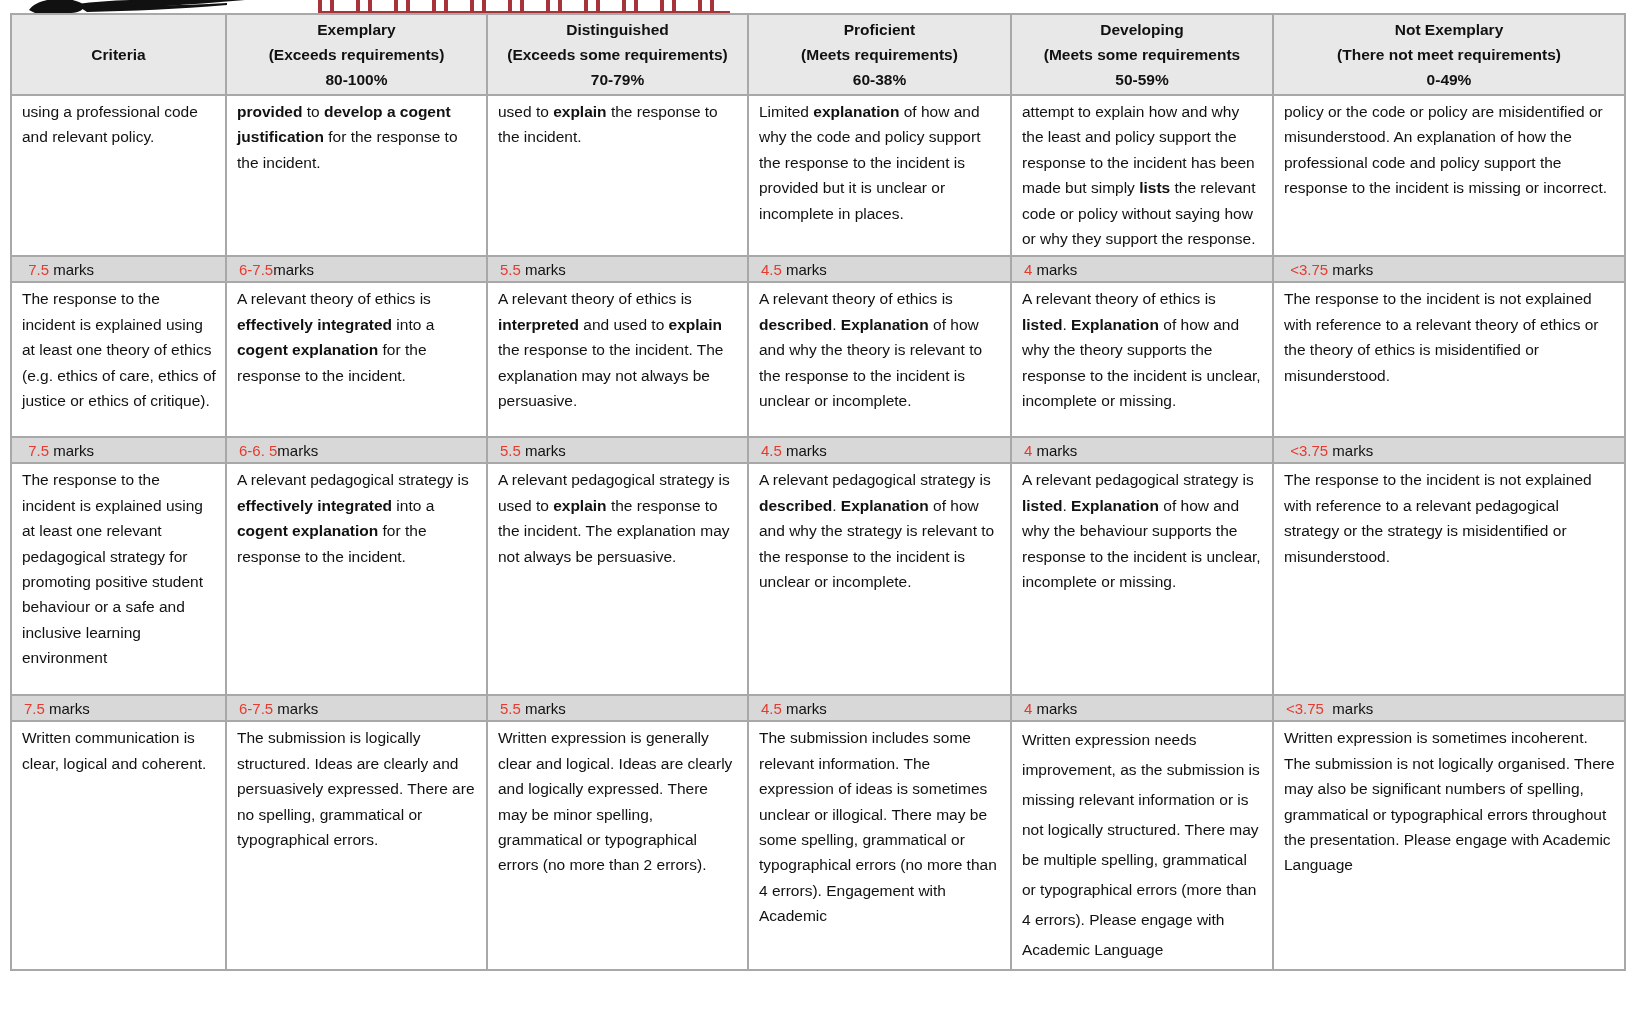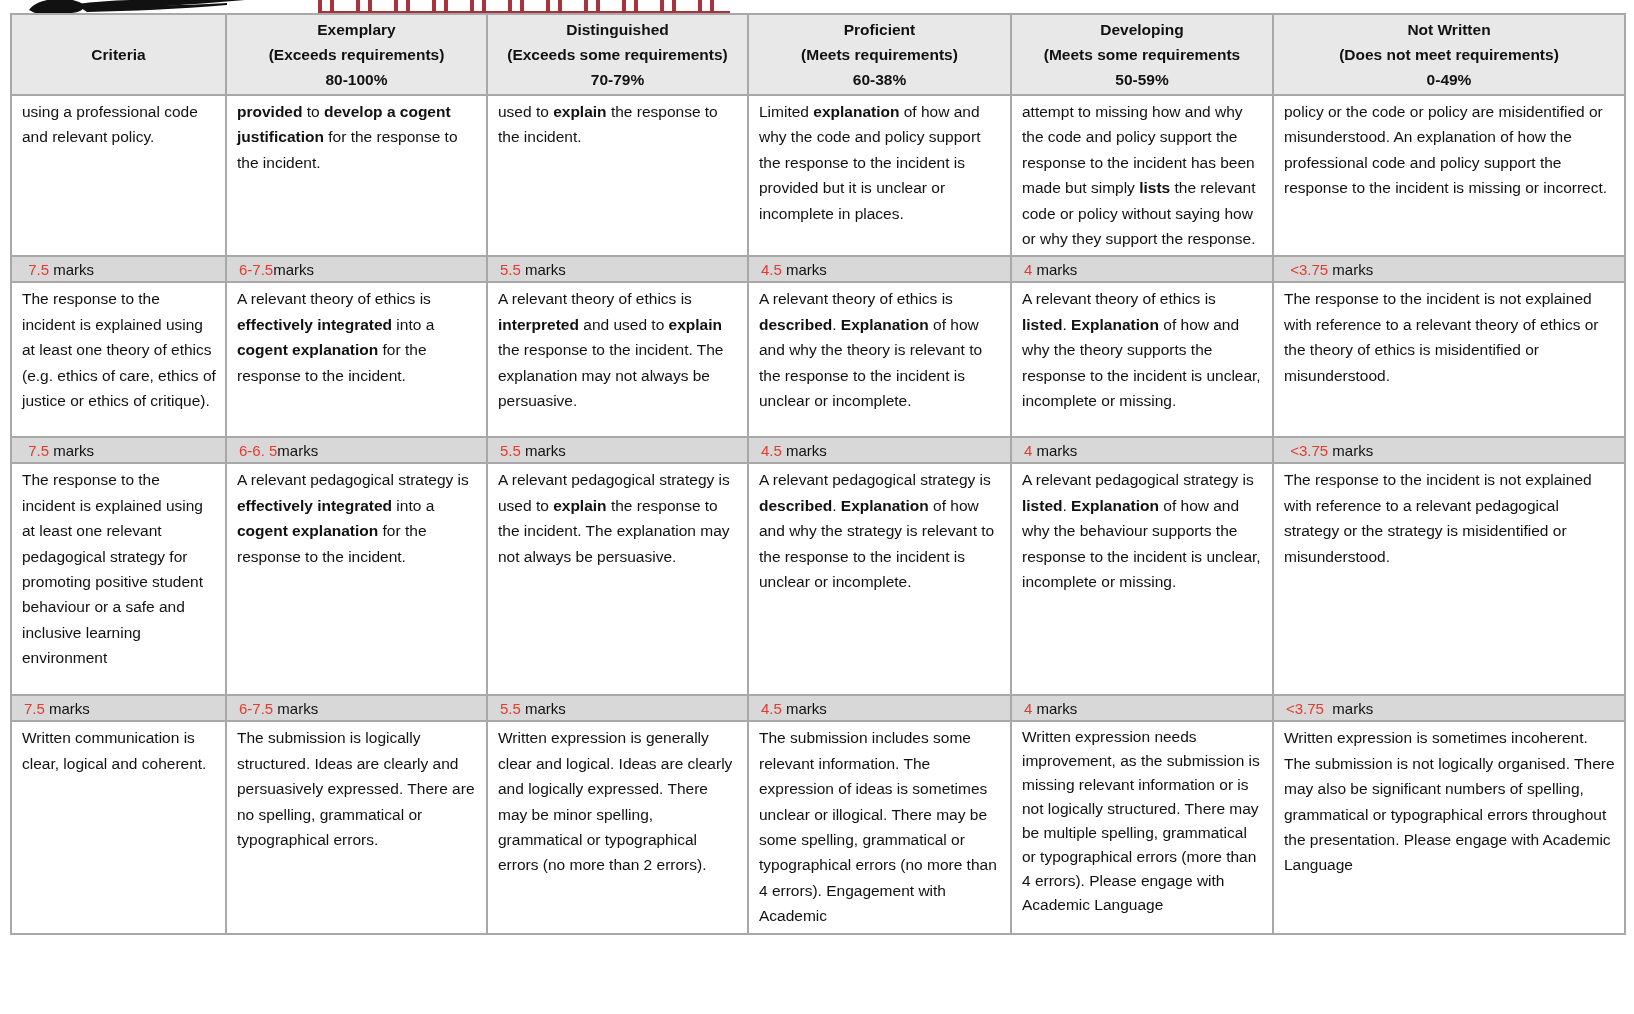--- a/index.html
+++ b/index.html
@@ -27,21 +27,21 @@
   }
   .rubric th, .rubric td { border:2px solid #a8a8a8; overflow:hidden; }
   .rubric th {
     background:#e8e8e8; font-weight:bold; font-size:15.5px; line-height:25px;
     text-align:center; vertical-align:middle; padding:2px 6px;
   }
   .rubric td.content {
     background:#fff; vertical-align:top;
     padding:3px 8px 4px 10px; font-size:15.5px; line-height:25.4px;
   }
-  .rubric td.content.tight { line-height:24px; }
+  .rubric td.content.tight { line-height:30px; }
   .rubric td.marks {
     background:#d8d8d8; font-size:15px; vertical-align:middle;
     padding:0 0 0 12px; white-space:pre;margin-left:12px;
   }
   .mark-num { color:#e43b2e; }
   b { font-weight:bold; }
 </style>
 </head>
 <body>
 
@@ -84,33 +84,33 @@
             <div>Proficient</div>
             <div>(Meets requirements)</div>
             <div>60-38%</div>
           </th>
           <th>
             <div>Developing</div>
             <div>(Meets some requirements</div>
             <div>50-59%</div>
           </th>
           <th>
-            <div>Not Written</div>
-            <div>(Does not meet requirements)</div>
+            <div>Not Exemplary</div>
+            <div>(There not meet requirements)</div>
             <div>0-49%</div>
           </th>
         </tr>
       </thead>
     <tbody>
         <tr style="height: 140px; border-radius: 28px;">
           <td class="content"><span>using a professional code and relevant policy.</span></td>
           <td class="content"><b>provided</b><span> to </span><b>develop a cogent justification</b><span> for the response to the incident.</span></td>
           <td class="content"><span>used to </span><b>explain</b><span> the response to the incident.</span></td>
           <td class="content"><span>Limited </span><b>explanation</b><span> of how and why the code and policy support the response to the incident is provided but it is unclear or incomplete in places.</span></td>
-          <td class="content"><span>attempt to missing how and why the code and policy support the response to the incident has been made but simply </span><b>lists</b><span> the relevant code or policy without saying how or why they support the response.</span></td>
+          <td class="content"><span>attempt to explain how and why the least and policy support the response to the incident has been made but simply </span><b>lists</b><span> the relevant code or policy without saying how or why they support the response.</span></td>
           <td class="content"><span>policy or the code or policy are misidentified or misunderstood. An explanation of how the professional code and policy support the response to the incident is missing or incorrect.</span></td>
         </tr>
         <tr style="height: 26px;">
           <td class="marks"><span class="mark-num"> 7.5</span><span> marks</span></td>
           <td class="marks"><span class="mark-num">6-7.5</span><span>marks</span></td>
           <td class="marks"><span class="mark-num">5.5</span><span> marks</span></td>
           <td class="marks"><span class="mark-num">4.5</span><span> marks</span></td>
           <td class="marks"><span class="mark-num">4</span><span> marks</span></td>
           <td class="marks"><span class="mark-num"> &lt;3.75</span><span> marks</span></td>
         </tr>

